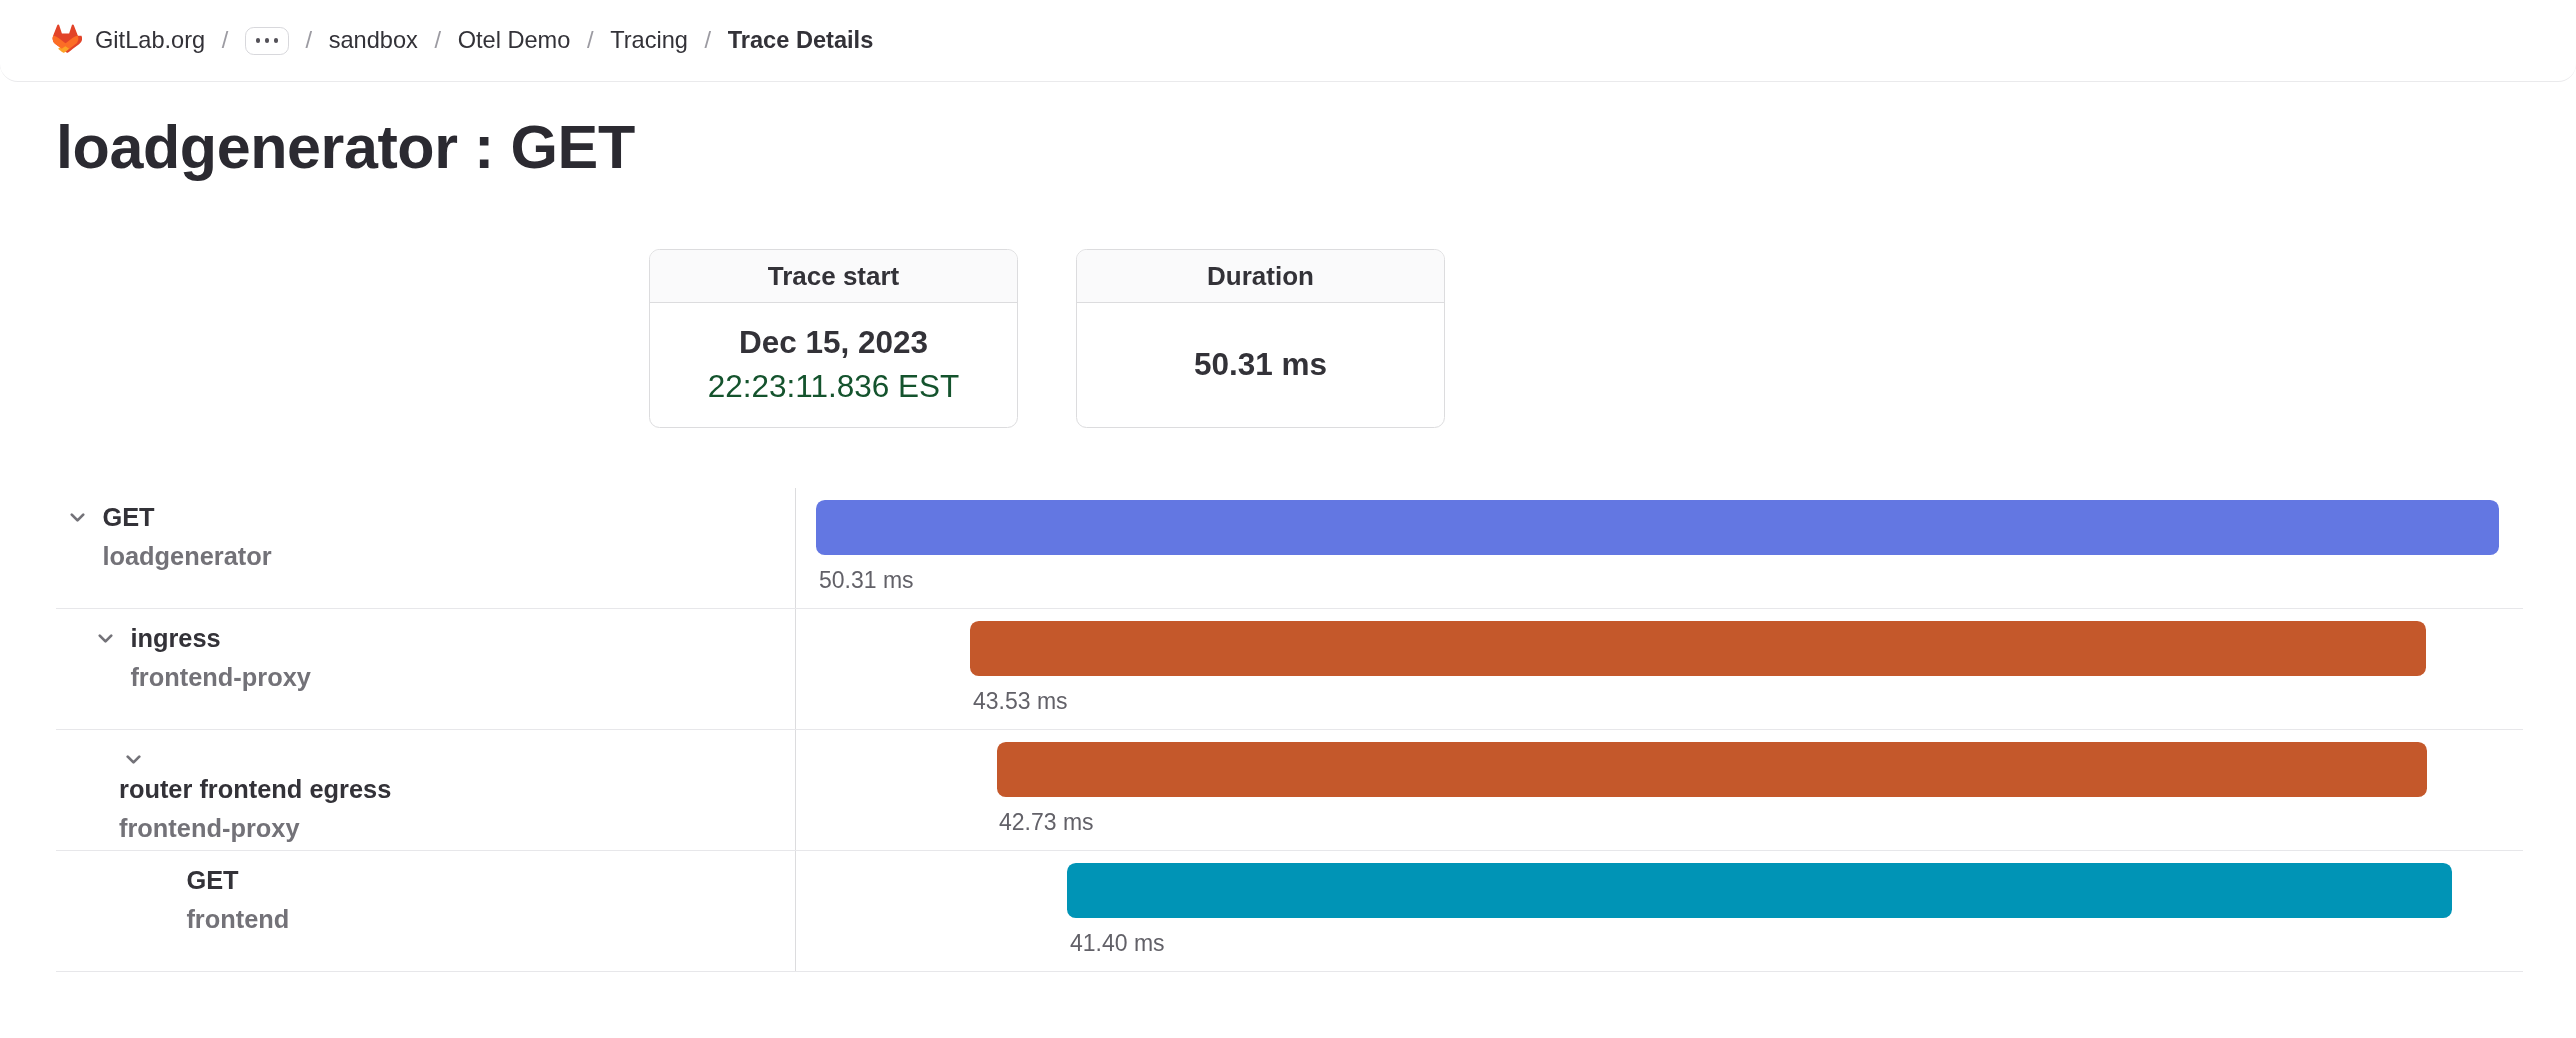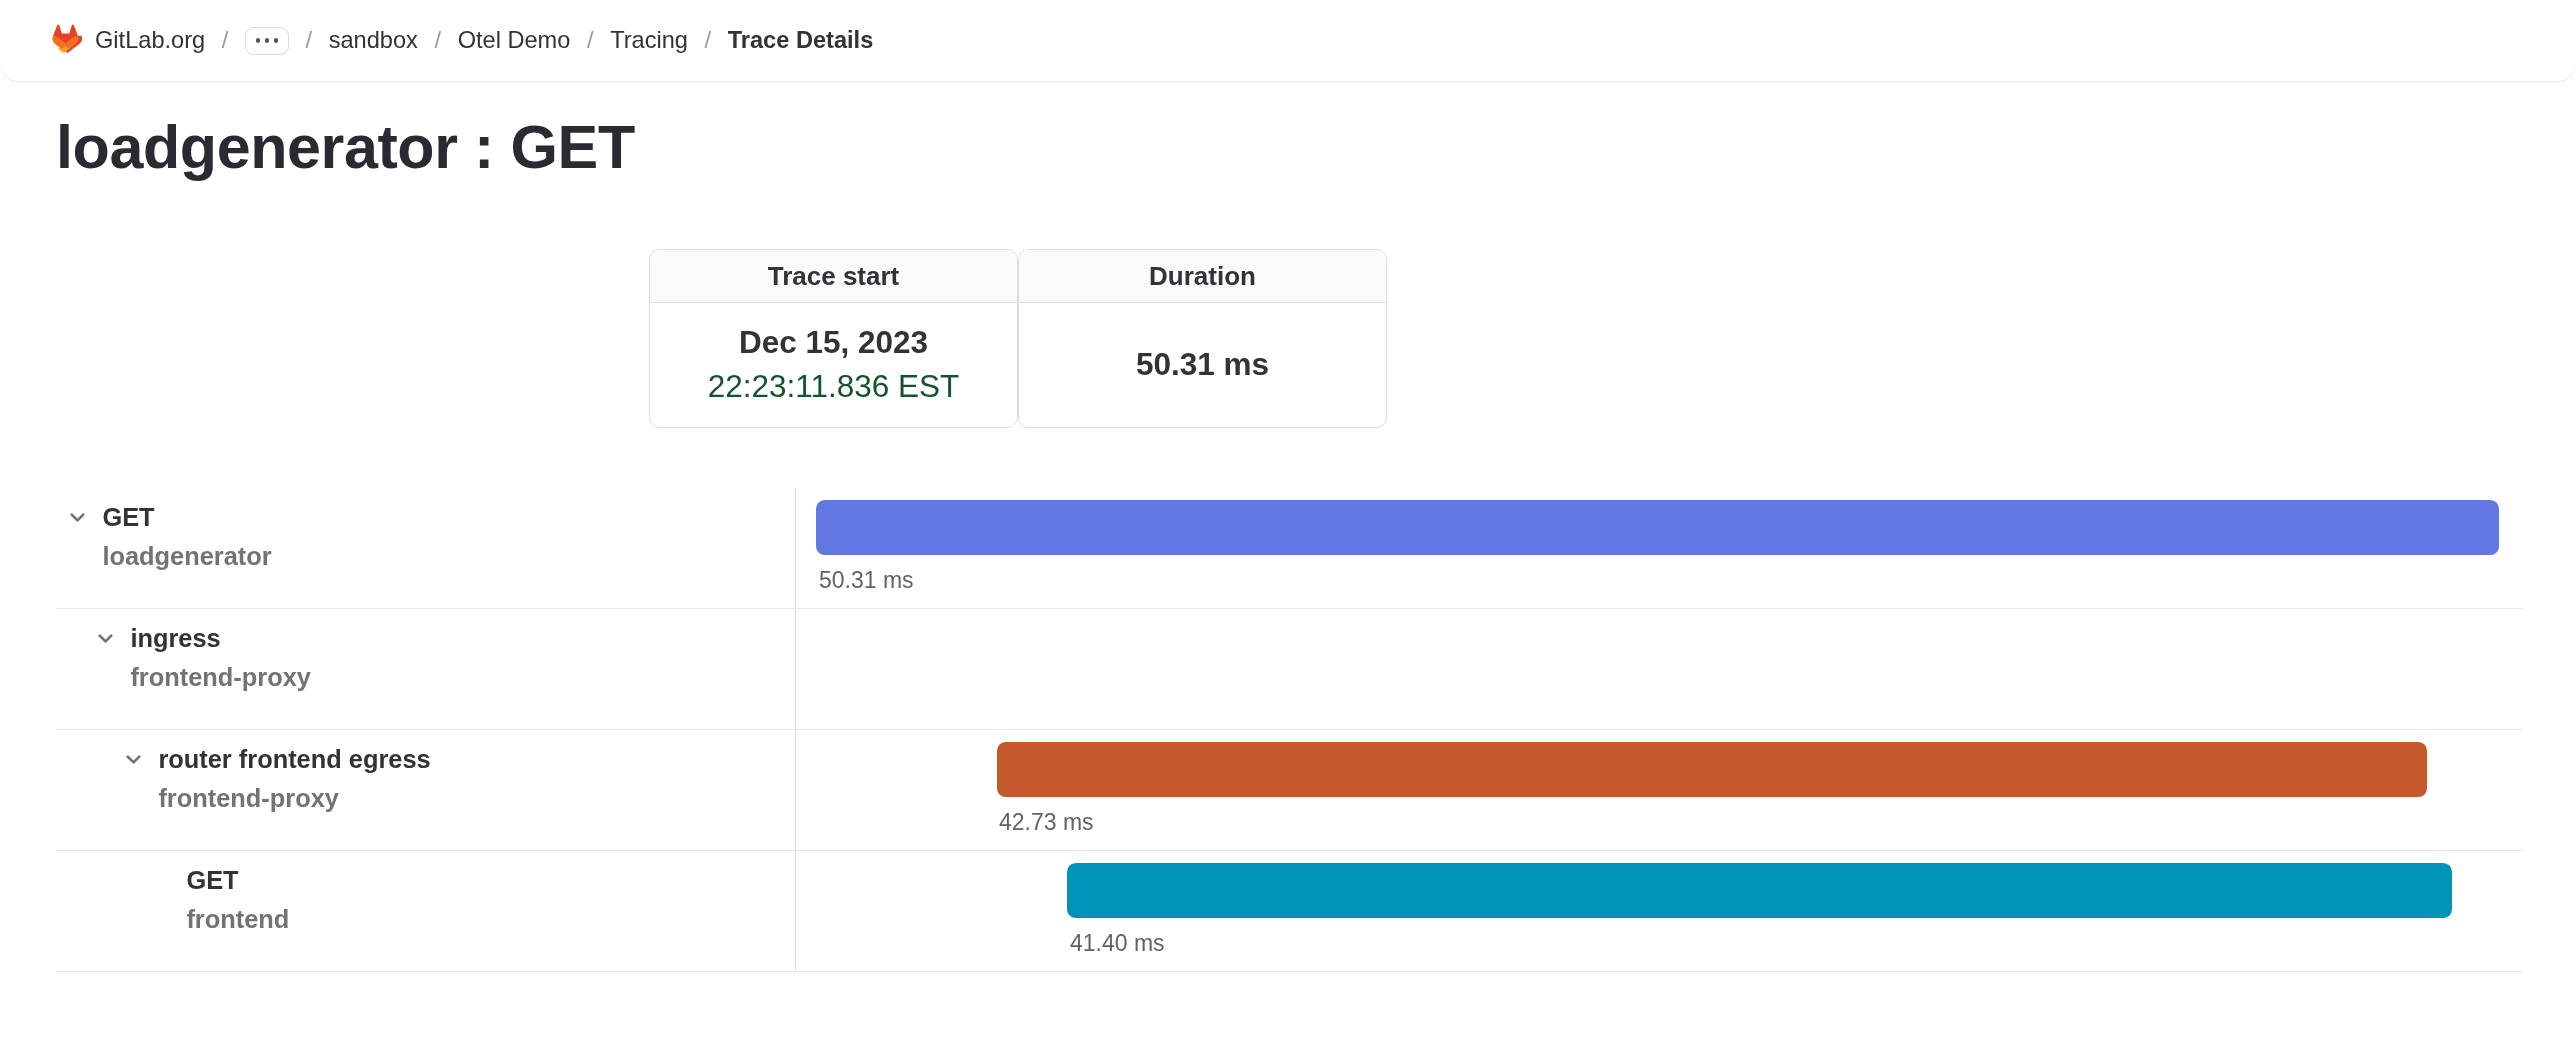--- a/index.html
+++ b/index.html
@@ -29,21 +29,21 @@
     background: #fff; display: flex; align-items: center; justify-content: center;
     gap: 4.4px; cursor: pointer; padding: 0;
   }
   .ellipsis-btn .dot { width: 4.4px; height: 4.4px; border-radius: 50%; background: #535158; }
   
   .page-title {
     position: absolute; left: 56px; top: 112px; margin: 0;
     font-size: 61px; font-weight: 700; color: #2b2a31; letter-spacing: -0.4px;
   }
   
-  .cards { position: absolute; left: 649px; top: 249px; display: flex; }
+  .cards { position: absolute; left: 649px; top: 249px; display: flex; gap: 58px; }
   .card {
     width: 369px; height: 179px; border: 1.8px solid #dcdcde; border-radius: 10.5px;
     background: #fff; overflow: hidden;
   }
   .card-header {
     height: 53px; background: #fafafb; border-bottom: 1.8px solid #dcdcde;
     display: flex; align-items: center; justify-content: center;
     font-size: 26px; font-weight: 700; color: #333238;
   }
   .card-body {
@@ -54,21 +54,21 @@
   .card-sub { font-size: 31.5px; font-weight: 400; color: #14532d; }
   
   .waterfall { position: absolute; left: 56px; top: 488px; width: 2467px; }
   .wrow { display: flex; height: 121px; border-bottom: 1.8px solid #e7e7ea; }
   .wleft {
     width: 740px; border-right: 1.8px solid #dcdcde;
     padding-top: 14px; display: flex; align-items: flex-start;
   }
   .d0 { padding-left: 7px; }
   .d1 { padding-left: 35px; }
-  .d2 { padding-left: 63px; }
+  .d2 { padding-left: 63px; flex-direction: column; }
   .d3 { padding-left: 91px; }
   .chev {
     width: 28px; height: 30px; margin-right: 11.4px; flex: none;
     background: none; border: none; padding: 0;
     display: flex; align-items: center; justify-content: center; cursor: pointer;
   }
   .d3 .chev { visibility: hidden; cursor: default; }
   .texts { display: flex; flex-direction: column; }
   .op  { font-size: 25.4px; font-weight: 700; color: #333238; line-height: 30px; }
   .svc { font-size: 25.4px; font-weight: 700; color: #737278; line-height: 30px; margin-top: 8.8px; }
@@ -150,20 +150,24 @@
       <button class="chev" aria-label="Collapse span">
         <svg viewBox="0 0 16 16" width="23" height="23">
             <path d="M4 6l4 4 4-4" fill="none" stroke="#737278" stroke-width="1.9" stroke-linecap="round" stroke-linejoin="round"></path>
           </svg>
       </button>
       <div class="texts">
         <div class="op">ingress</div>
         <div class="svc">frontend-proxy</div>
       </div>
     </div>
+    <div class="wright">
+      <div class="bar" style="left: 174px; width: 1456px; background: rgb(196, 88, 43);"></div>
+      <div class="mslabel" style="left: 177px;">43.53 ms</div>
+    </div>
   </div>
 
   <div class="wrow">
     <div class="wleft d2">
       <button class="chev" aria-label="Collapse span">
         <svg viewBox="0 0 16 16" width="23" height="23">
             <path d="M4 6l4 4 4-4" fill="none" stroke="#737278" stroke-width="1.9" stroke-linecap="round" stroke-linejoin="round"></path>
           </svg>
       </button>
       <div class="texts">

